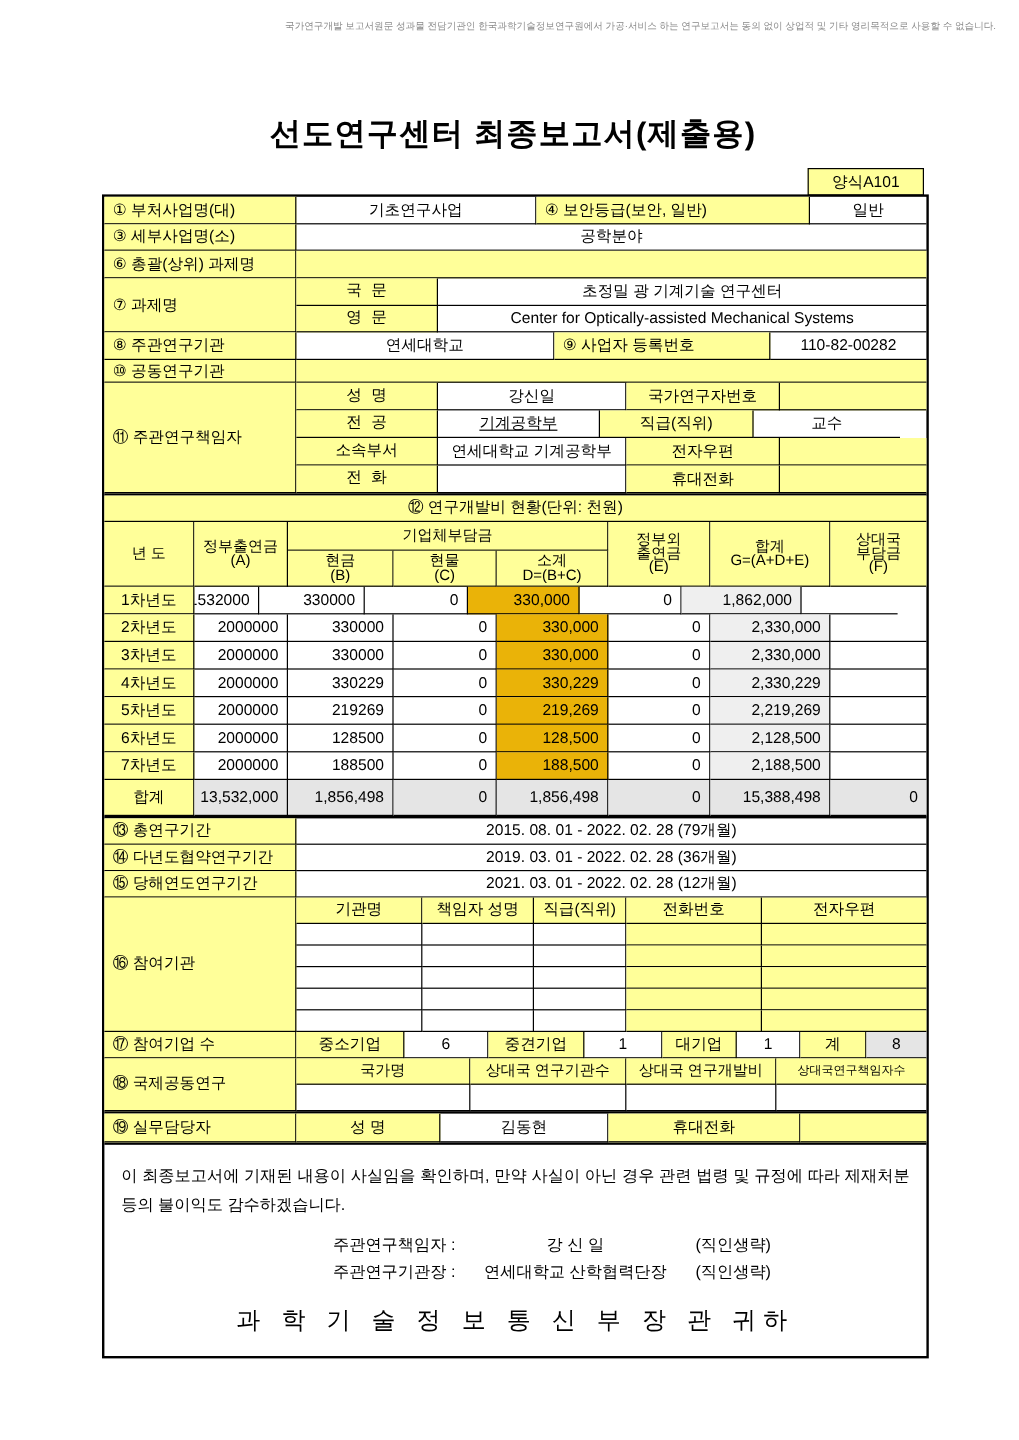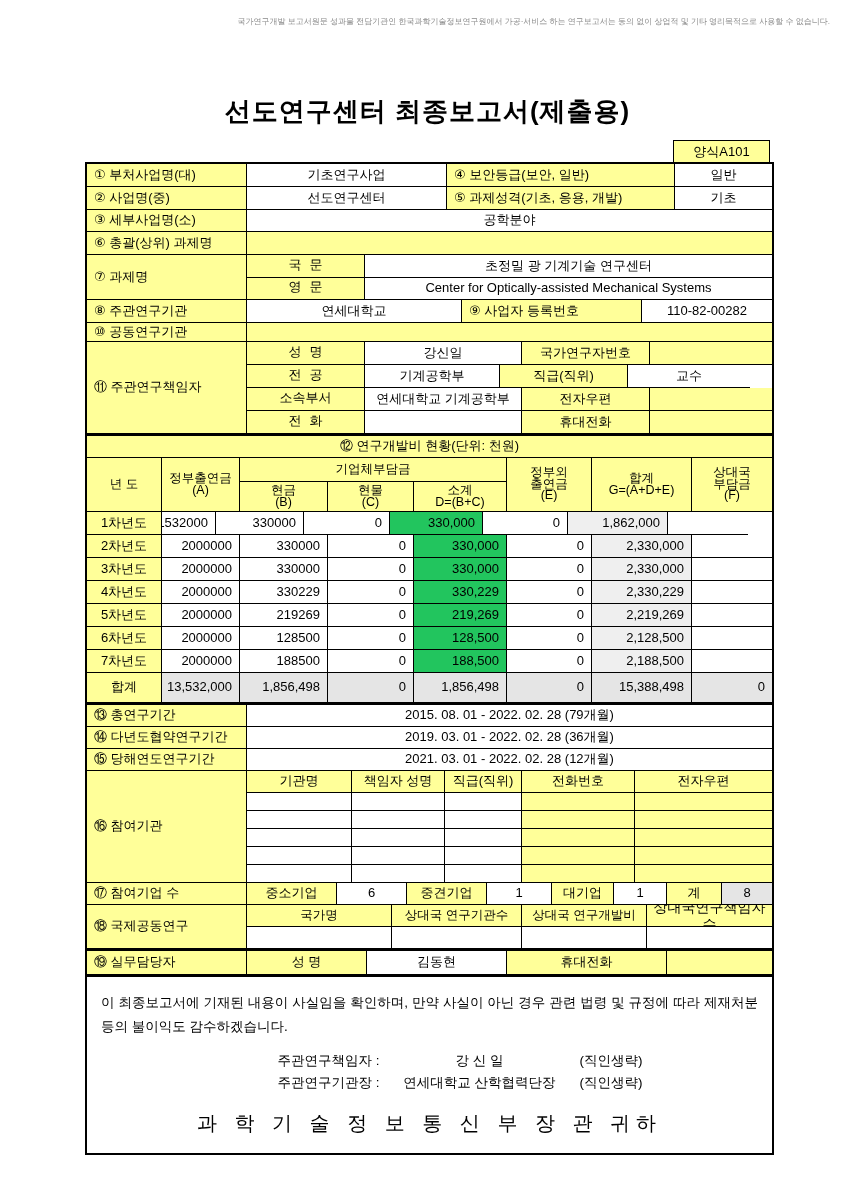--- a/index.html
+++ b/index.html
@@ -16,21 +16,21 @@
   .c{box-sizing:border-box;border-right:1px solid #000;border-bottom:1px solid #000;
      display:flex;align-items:center;justify-content:center;font-size:13px;padding:0 3px;
      overflow:hidden;line-height:1.15;text-align:center;}
   .c.last{border-right:none;}
   .y{background:#FFFF99;}
   .lab{justify-content:flex-start;padding-left:7px;text-align:left;}
   .num{justify-content:flex-end;padding-right:7px;text-align:right;}
   .pre{white-space:pre-line;}
   .thick{border-top:2px solid #000;}
   .gray{background:#e5e5e5;}
-  .lg1{background:#22c55e;}
+  .lg1{background:#eab308;}
   .lg2{background:#EFEFEF;}
   .wrapnum{overflow-wrap:anywhere;word-break:break-all;}
   
   .wlabel{width:160px;} .wsub{width:118px;font-family:Liberation Mono, monospace;}
   
   .bgrid{display:grid;grid-template-columns:75px 78px 88px 86px 93px 85px 100px 80px;}
   .bh{box-sizing:border-box;border-right:1px solid #000;border-bottom:1px solid #000;
       display:flex;align-items:center;justify-content:center;font-size:12.5px;background:#FFFF99;
       text-align:center;line-height:0.95;}
   .decl{box-sizing:border-box;border-bottom:none;padding:14px 14px 10px 14px;font-size:13.5px;}
@@ -53,26 +53,20 @@
 
   <div class="form">
 
     <div class="row" style="height:23px;">
       <div class="c y lab wlabel">① 부처사업명(대)</div>
       <div class="c" style="width:200px;">기초연구사업</div>
       <div class="c y lab" style="width:228px;">④ 보안등급(보안, 일반)</div>
       <div class="c last" style="width:97px;">일반</div>
     </div>
 
-    <div class="row" style="height:23px;">
-      <div class="c y lab wlabel">② 사업명(중)</div>
-      <div class="c" style="width:200px;">선도연구센터</div>
-      <div class="c y lab" style="width:228px;">⑤ 과제성격(기초, 응용, 개발)</div>
-      <div class="c last" style="width:97px;">기초</div>
-    </div>
 
     <div class="row" style="height:22px;">
       <div class="c y lab wlabel">③ 세부사업명(소)</div>
       <div class="c last" style="width:525px;">공학분야</div>
     </div>
 
     <div class="row" style="height:23px;">
       <div class="c y lab wlabel">⑥ 총괄(상위) 과제명</div>
       <div class="c y last" style="width:525px;"></div>
     </div>
@@ -107,21 +101,21 @@
       <div class="c y lab wlabel" style="height:92px;">⑪ 주관연구책임자</div>
       <div style="width:525px;">
         <div class="row" style="height:23px;">
           <div class="c y wsub">성 명</div>
           <div class="c" style="width:157px;">강신일</div>
           <div class="c y" style="width:128px;">국가연구자번호</div>
           <div class="c y last" style="width:122px;"></div>
         </div>
         <div class="row" style="height:23px;">
           <div class="c y wsub">전 공</div>
-          <div class="c" style="width:135px;">기계공학부</div>
+          <div class="c" style="width:135px;text-decoration:underline;">기계공학부</div>
           <div class="c y" style="width:128px;">직급(직위)</div>
           <div class="c last" style="width:122px;">교수</div>
         </div>
         <div class="row" style="height:23px;">
           <div class="c y wsub">소속부서</div>
           <div class="c" style="width:157px;">연세대학교 기계공학부</div>
           <div class="c y" style="width:128px;">전자우편</div>
           <div class="c y last" style="width:122px;"></div>
         </div>
         <div class="row" style="height:23px;">
@@ -313,21 +307,21 @@
       <div class="c gray last" style="width:50px;">8</div>
     </div>
 
     <div class="row">
       <div class="c y lab wlabel" style="height:44px;">⑱ 국제공동연구</div>
       <div style="width:525px;">
         <div class="row" style="height:22px;">
           <div class="c y" style="width:145px;font-size:12.5px;">국가명</div>
           <div class="c y" style="width:130px;font-size:12.5px;">상대국 연구기관수</div>
           <div class="c y" style="width:125px;font-size:12.5px;">상대국 연구개발비</div>
-          <div class="c y last" style="width:125px;font-size:14px;">상대국연구책임자수</div>
+          <div class="c y last" style="width:125px;font-size:10px;">상대국연구책임자수</div>
         </div>
         <div class="row" style="height:22px;">
           <div class="c" style="width:145px;"></div>
             <div class="c" style="width:130px;"></div>
           <div class="c" style="width:125px;"></div>
             <div class="c last" style="width:125px;"></div>
         </div>
       </div>
     </div>
 

